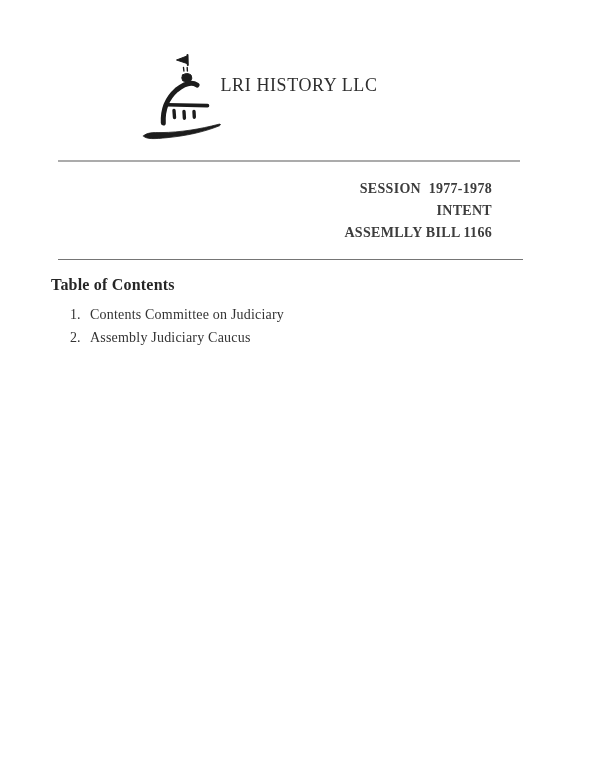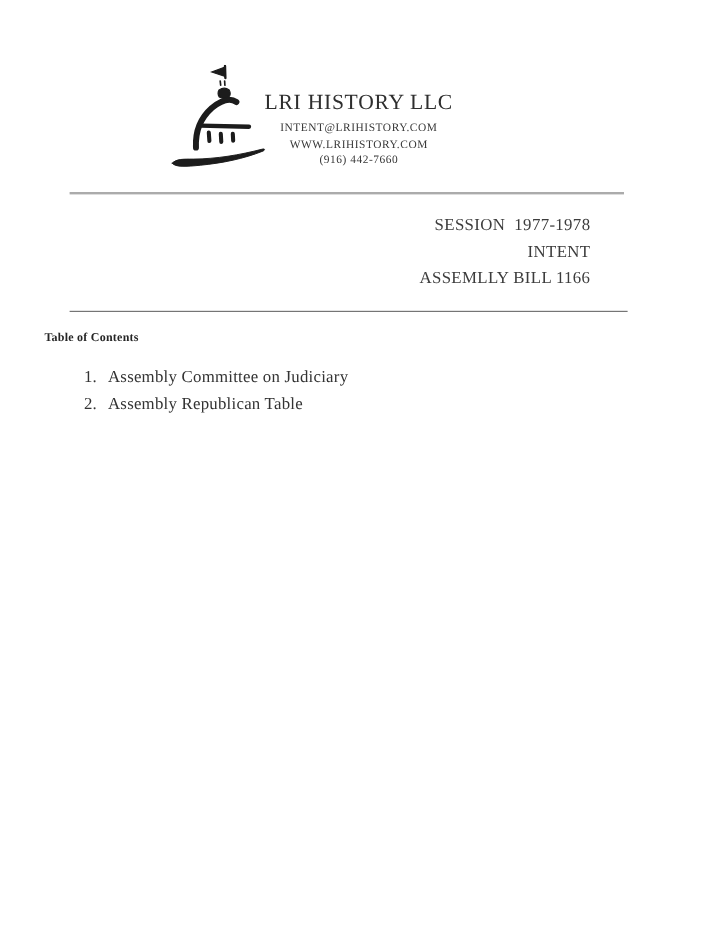--- a/index.html
+++ b/index.html
@@ -65,34 +65,34 @@
     height: 1px;
     background: #757575;
   }
 
   
   .bill-info {
     position: absolute;
     top: 178px;
     right: 108px;
     text-align: right;
-    font-weight: normal;
+    font-weight: bold;
     font-size: 14px;
     line-height: 22px;
     letter-spacing: 0.3px;
     color: #3c3c3c;
   }
   .bill-info div { white-space: pre; }
 
   
   .toc-title {
     position: absolute;
-    left: 37px;
+    left: 51px;
     top: 276px;
-    font-size: 10px;
+    font-size: 16px;
     font-weight: bold;
     letter-spacing: 0.2px;
     color: #262626;
     text-align: right;
   }
   .toc-list {
     position: absolute;
     left: 70px;
     top: 303px;
     font-size: 14px;
@@ -134,43 +134,38 @@
 
         <path d="M 2.5,82 C 6,78.3 12,78.6 20,78.6 C 40,78.3 58,75.3 78,70.2
                  C 79.6,69.8 80,70.8 78.4,71.8 C 62,78.3 45,81.8 26,83.7
                  C 14,84.8 5.2,85.6 2.5,82 Z" fill="#1c1c1c" stroke-width="0.8"></path>
       </g>
     </svg>
   </div>
 
   <div class="header-text">
     <div class="company-name">LRI HISTORY LLC</div>
-    <div class="contact">
-      <div>INTENT@LRIHISTORY.COM</div>
-      <div>WWW.LRIHISTORY.COM</div>
-      <div>(916) 442-7660</div>
-    </div>
   </div>
 
   <div class="rule rule-top"></div>
 
   <div class="bill-info">
     <div>SESSION  1977-1978</div>
     <div>INTENT</div>
     <div>ASSEMLLY BILL 1166</div>
   </div>
 
   <div class="rule rule-bottom"></div>
 
   <div class="toc-title">Table of Contents</div>
 
   <div class="toc-list">
     <div class="toc-row">
       <span class="toc-num">1.</span>
-      <span class="toc-label">Assembly Committee on Judiciary</span>
+      <span class="toc-label">Contents Committee on Judiciary</span>
     </div>
     <div class="toc-row">
       <span class="toc-num">2.</span>
-      <span class="toc-label">Assembly Republican Table</span>
+      <span class="toc-label">Assembly Judiciary Caucus</span>
     </div>
   </div>
 
 </div>
 
 </body></html>

